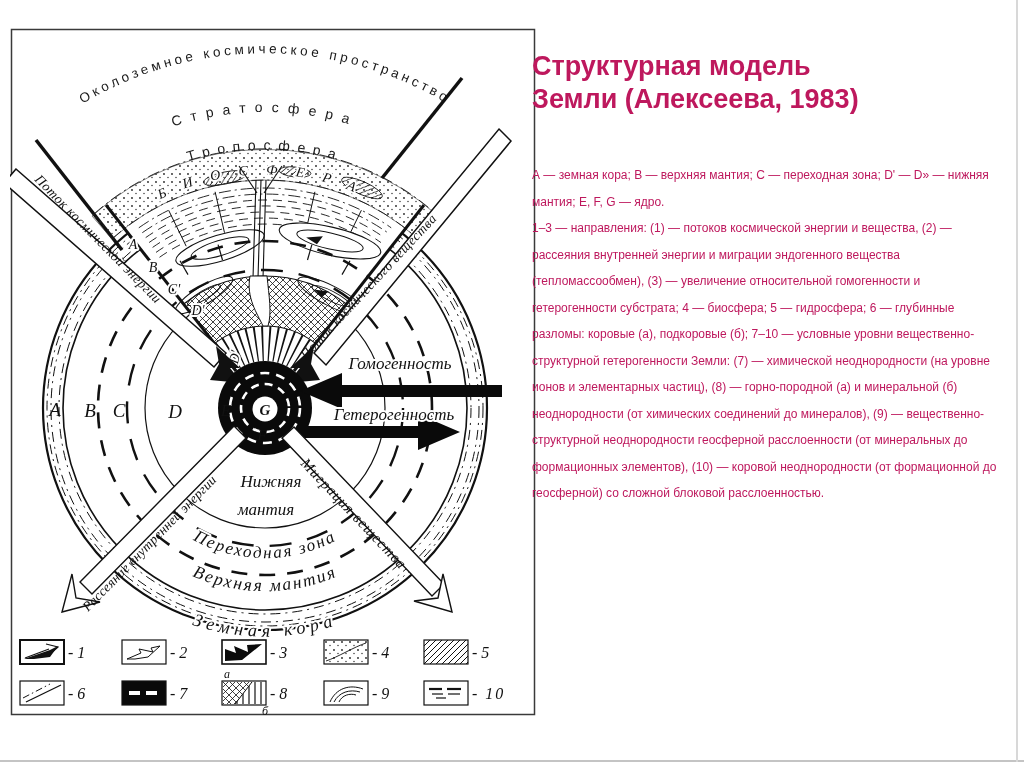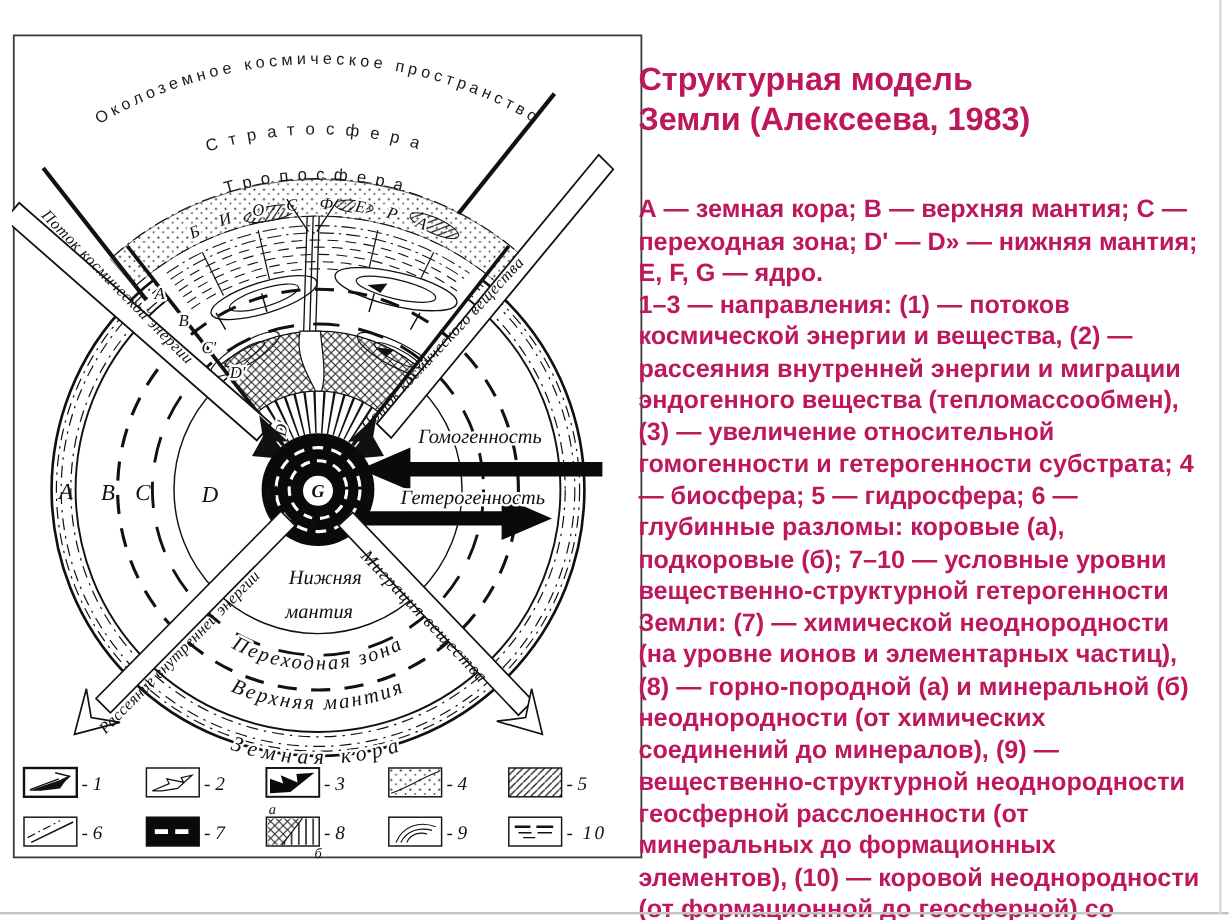--- a/index.html
+++ b/index.html
@@ -6,21 +6,21 @@
   body{width:1024px;height:767px;background:#fff;position:relative;overflow:hidden;
        font-family:"Liberation Sans",sans-serif;}
   .slide-edge-bottom{position:absolute;left:0;top:760px;width:1024px;height:2px;background:#c4c4c4;}
   .slide-edge-right{position:absolute;left:1016px;top:0;width:2px;height:762px;background:#d8d8d8;}
 
   .diagram-wrap{position:absolute;left:10px;top:28px;width:528px;height:690px;}
 
   .panel{position:absolute;left:532px;top:50px;width:470px;text-align:left;color:#be185d;
          font-family:"Liberation Sans",sans-serif;font-weight:bold;}
   .panel h1{font-size:27px;line-height:33px;margin:0 0 46px 0;font-weight:bold;}
-  .panel p{font-size:21px;line-height:26.5px;margin:0;font-weight:bold;}
+  .panel p{font-size:12px;line-height:26.5px;margin:0;font-weight:normal;}
 
   
   .tsans{font-family:"Liberation Sans",sans-serif;fill:#1a1a1a;}
   .tserif{font-family:"Liberation Serif",serif;font-style:italic;fill:#111;}
   .halo{paint-order:stroke;stroke:#fff;stroke-width:4px;stroke-linejoin:round;}
   .ink{stroke:#111;fill:none;}
 </style>
 </head>
 <body>
 

